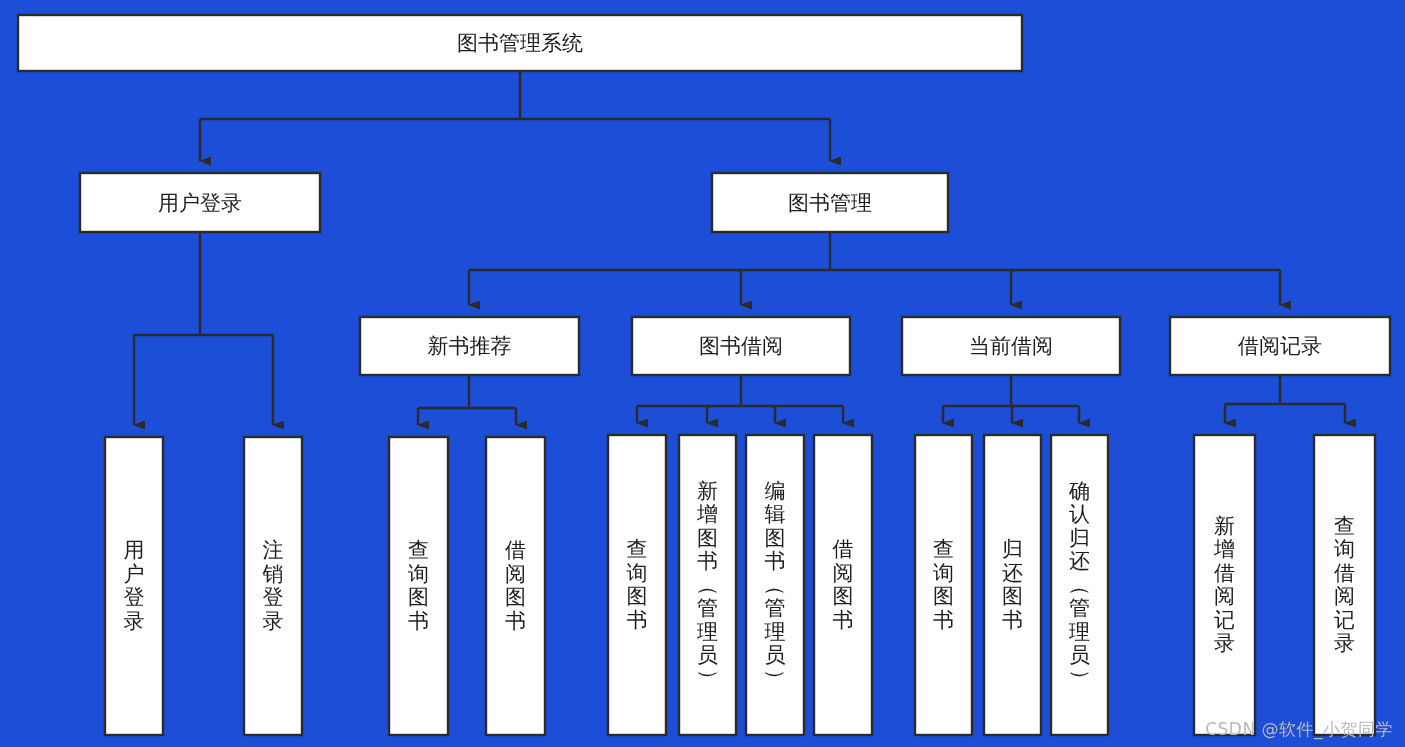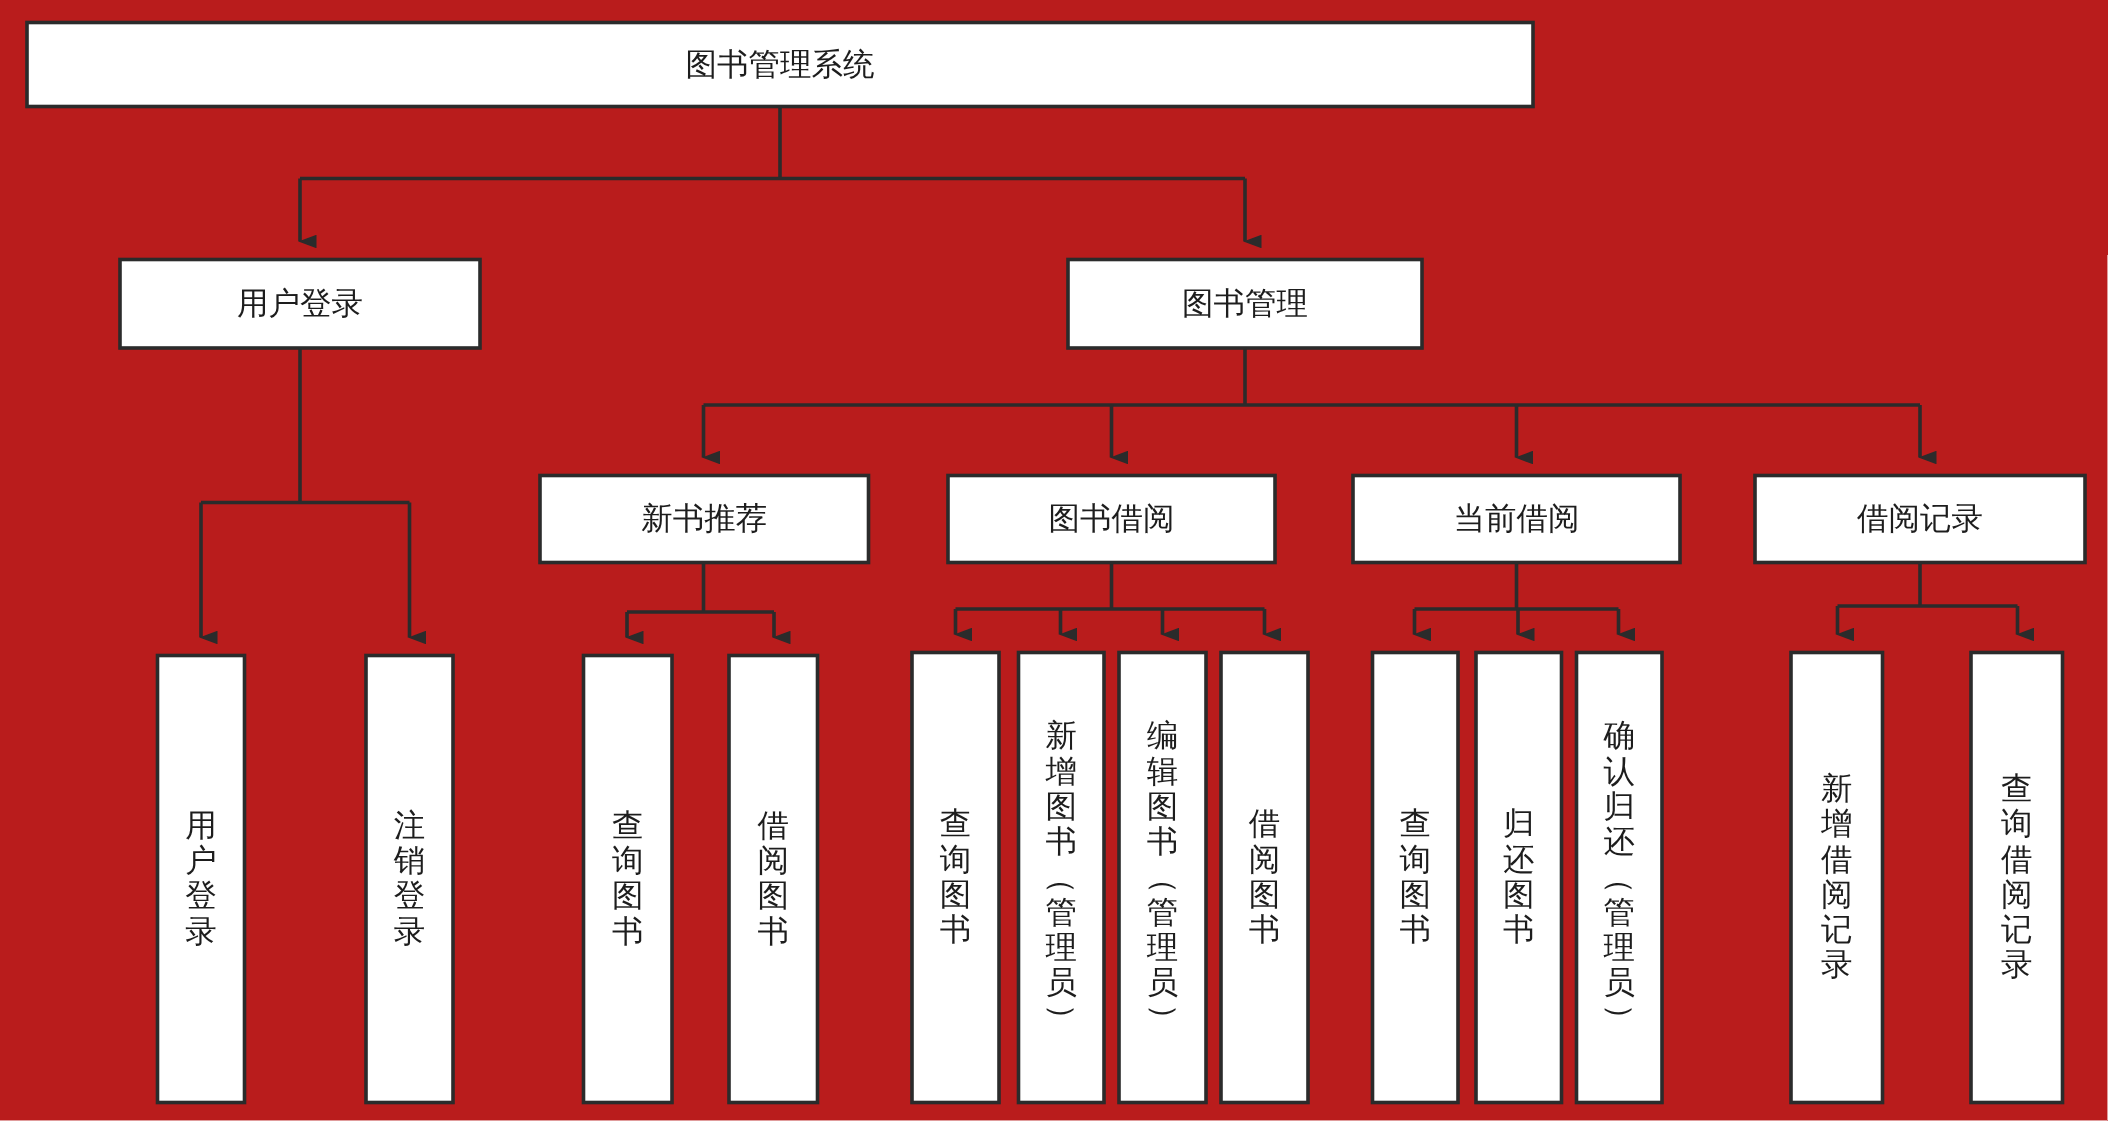--- a/index.html
+++ b/index.html
@@ -7,21 +7,21 @@
     padding: 0;
     background: #ffffff;
   }
   body {
     font-family: "Liberation Sans", "DejaVu Sans", sans-serif;
   }
   #diagram-root {
     position: relative;
     width: 1405px;
     height: 747px;
-    background: #b91c1c;
+    background: #1d4ed8;
     overflow: hidden;
   }
   svg#tree-svg {
     position: absolute;
     left: 0;
     top: 0;
     width: 1405px;
     height: 747px;
     display: block;
   }
@@ -249,13 +249,14 @@
           <text x="1344.5" y="532.83" class="node-label-vertical">查</text>
           <text x="1344.5" y="556.33" class="node-label-vertical">询</text>
           <text x="1344.5" y="579.83" class="node-label-vertical">借</text>
           <text x="1344.5" y="603.33" class="node-label-vertical">阅</text>
           <text x="1344.5" y="626.83" class="node-label-vertical">记</text>
           <text x="1344.5" y="650.33" class="node-label-vertical">录</text>
         </g>
       </g>
   </svg>
 
+  <div class="watermark">CSDN @软件_小贺同学</div>
 </div>
 
 </body></html>

